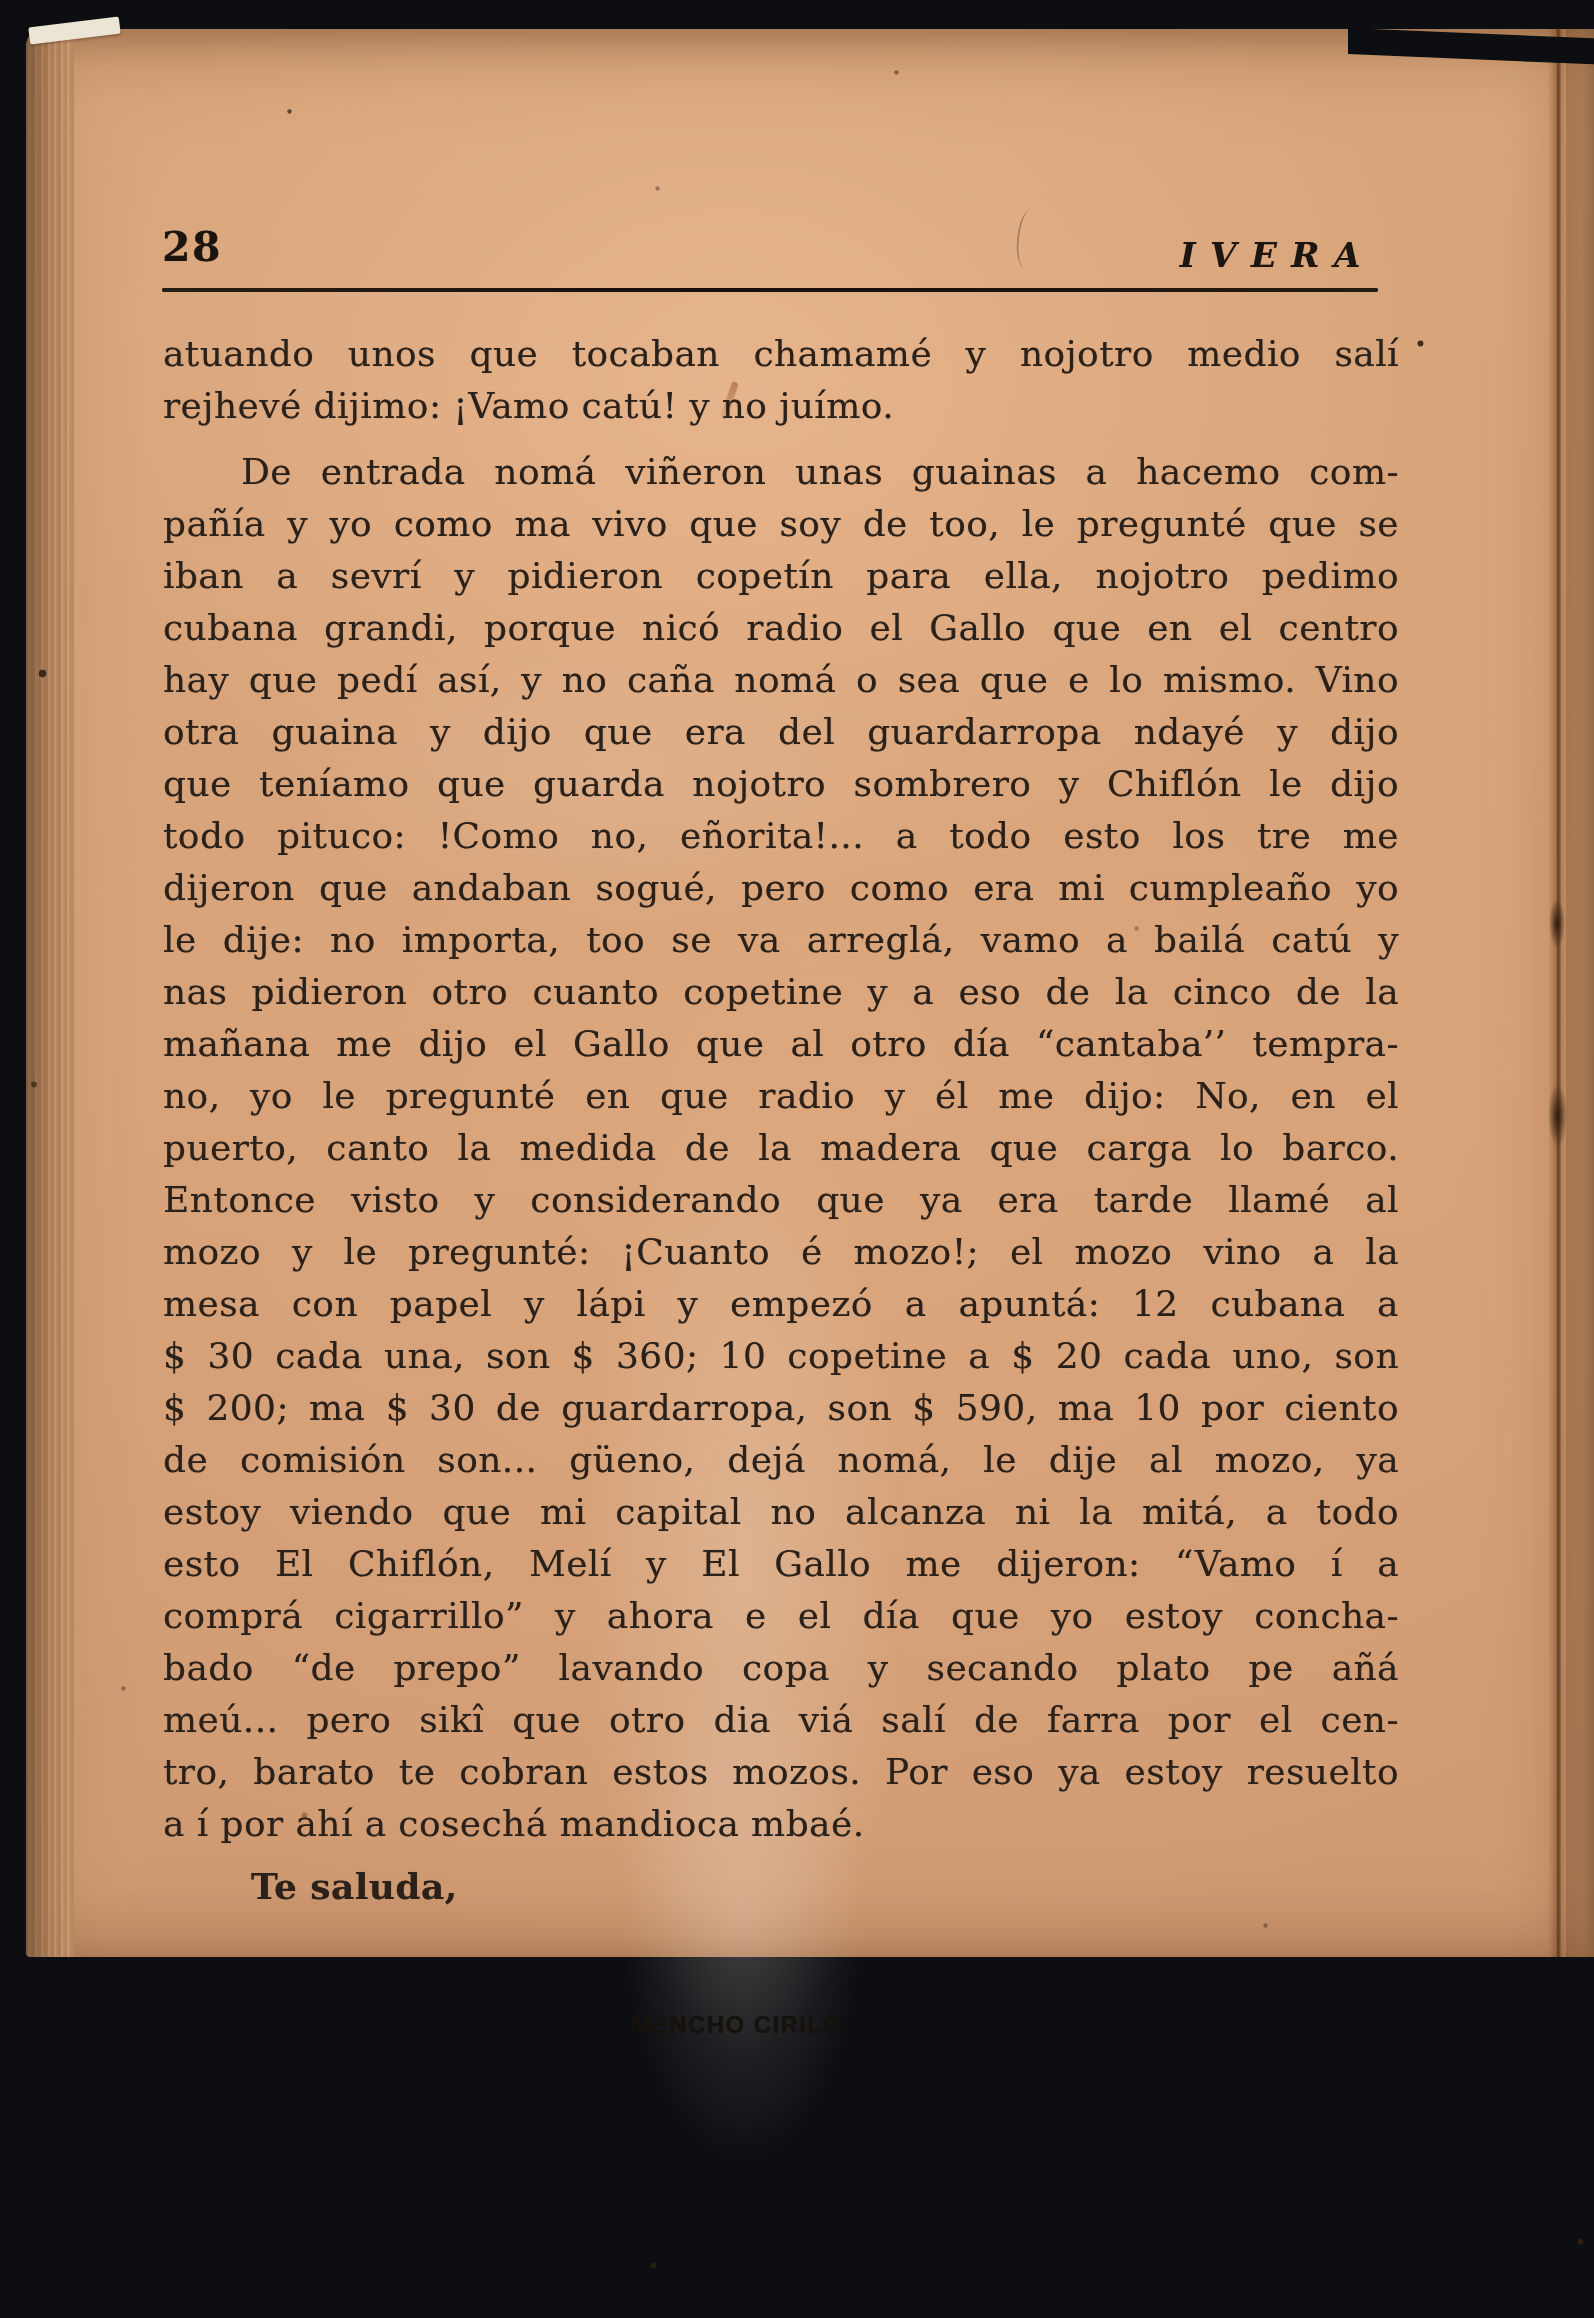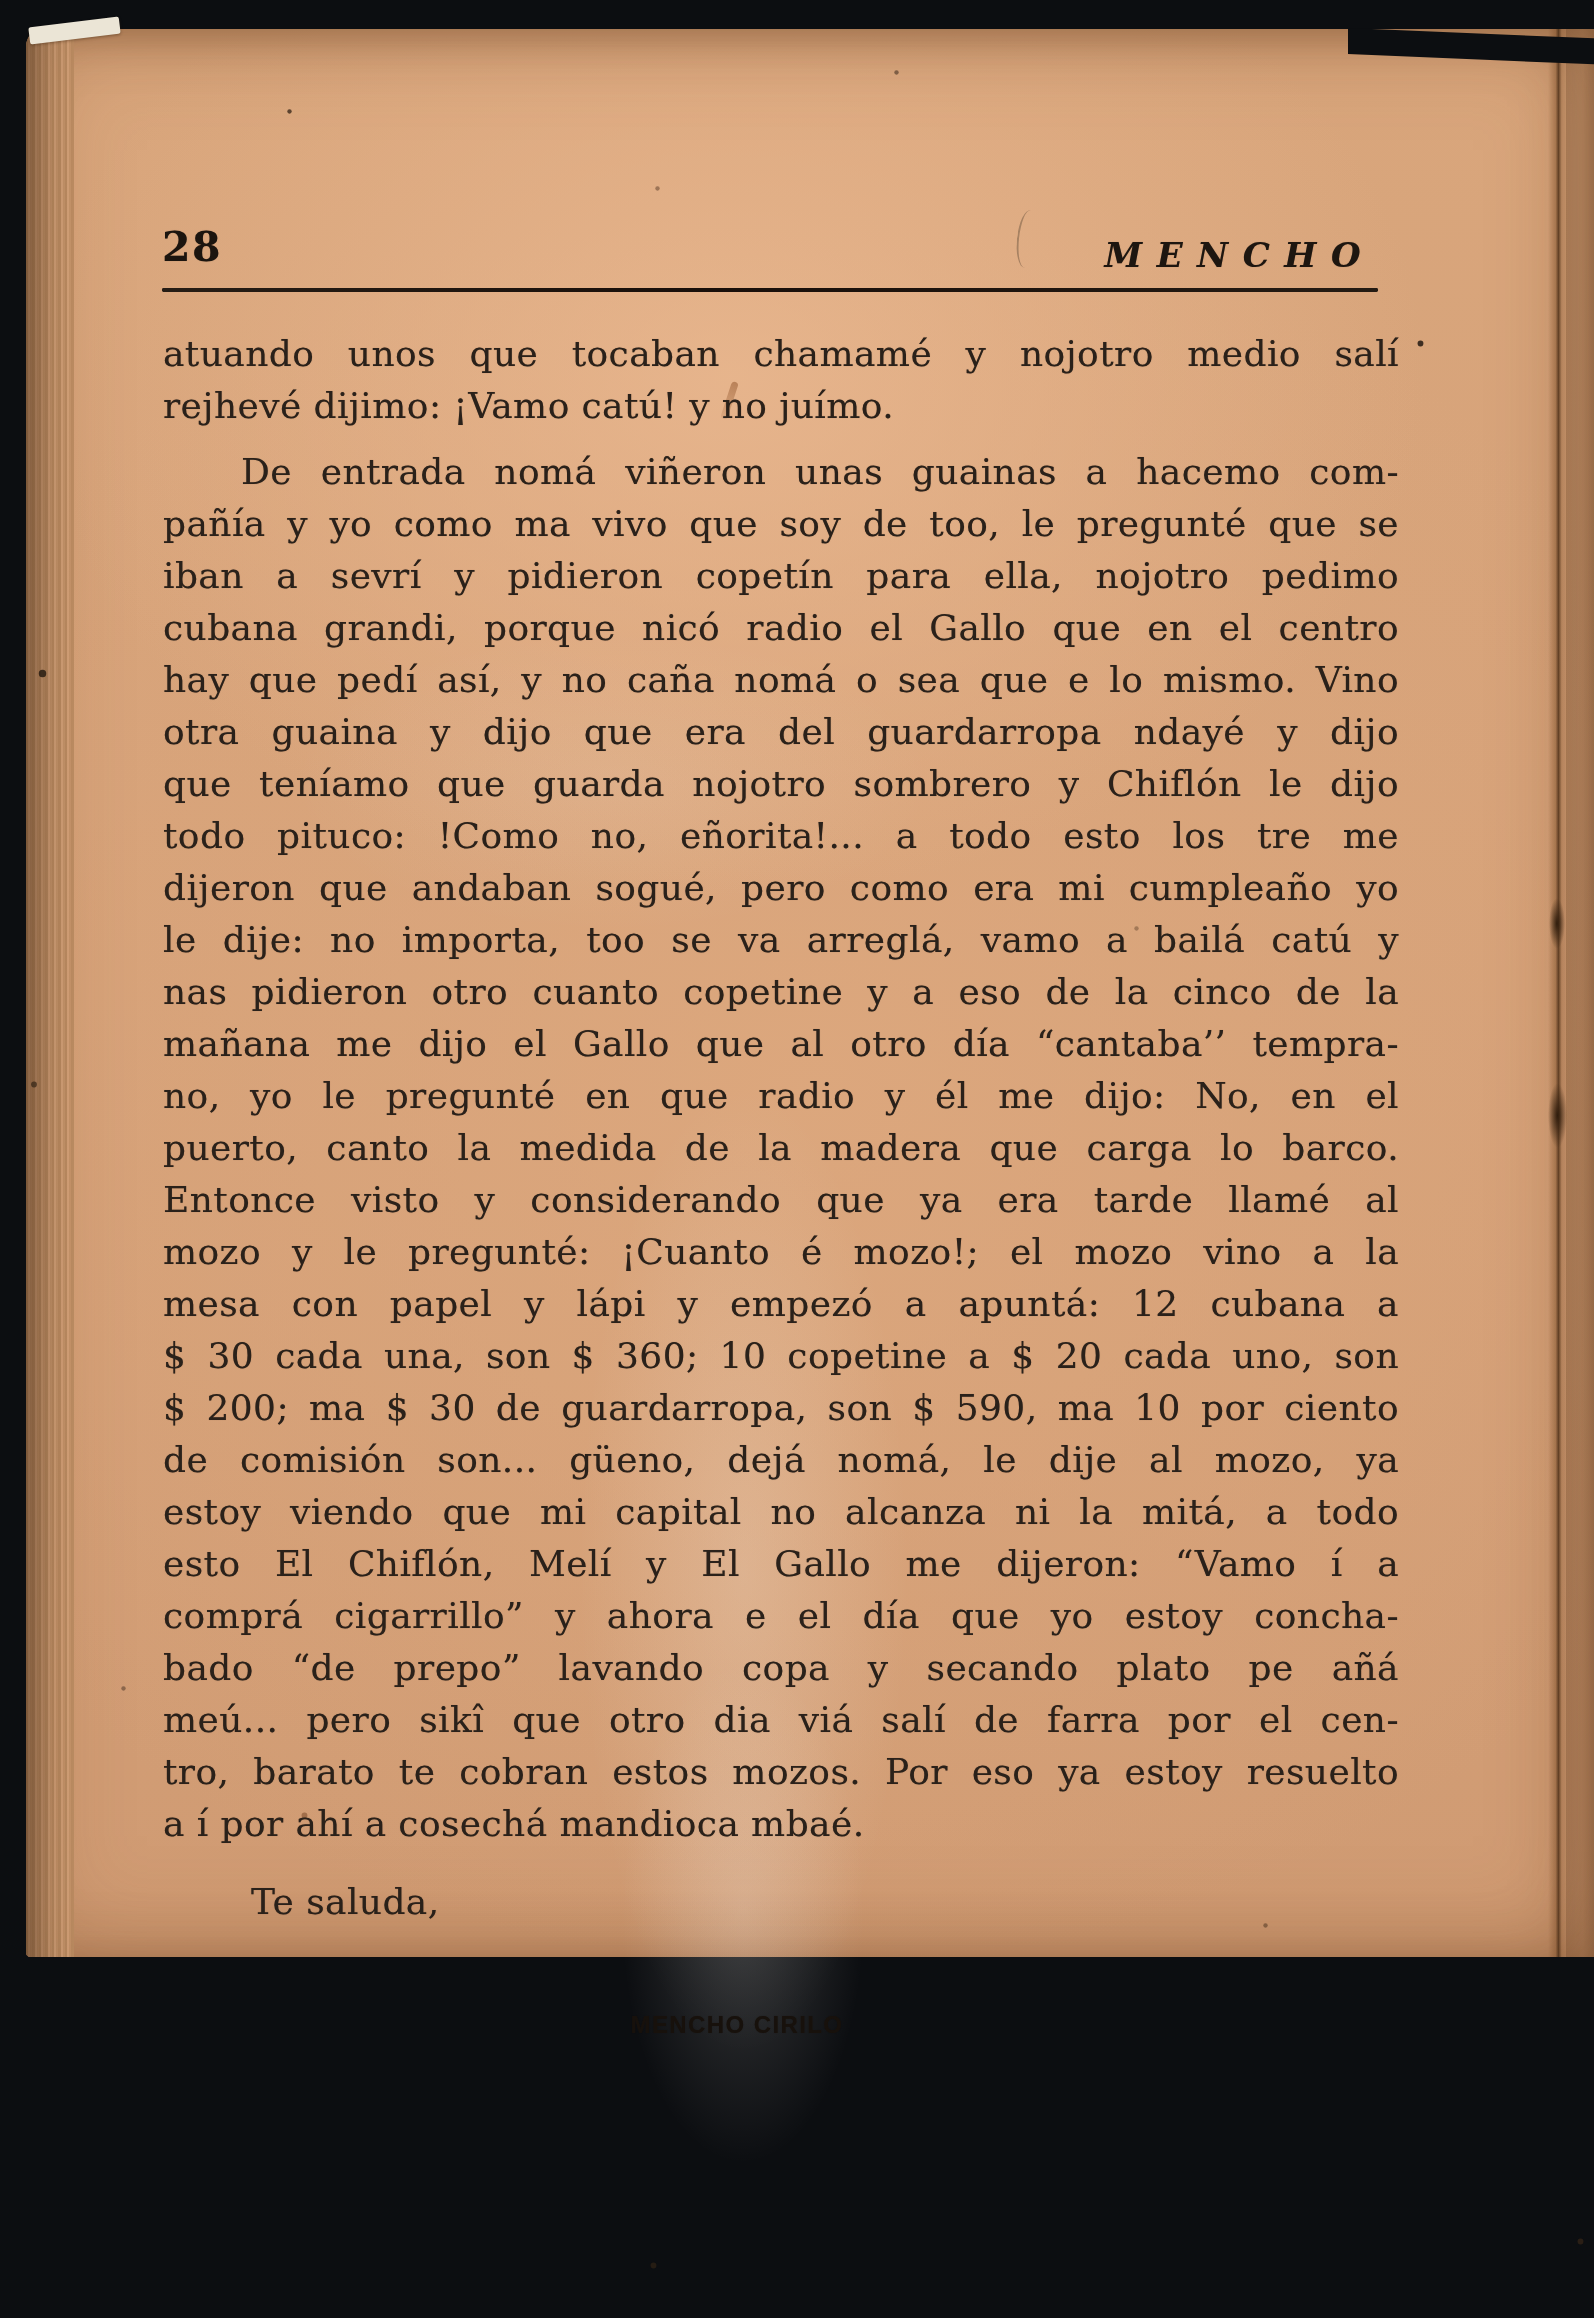--- a/index.html
+++ b/index.html
@@ -103,21 +103,21 @@
     background:linear-gradient(90deg,#261d15,#190f0a 45%,#241b13);
     border-radius:1.4px;
   }
   .bodytext{
     position:absolute;left:137px;top:299px;width:1236px;
     font-size:36px;line-height:52px;letter-spacing:0.4px;
   }
   .ln{text-align:justify;text-align-last:justify;}
   .ln.ln-end{text-align:left;text-align-last:left;}
   .ln.ln-para{margin-top:14px;text-indent:78px;}
-  .closing{margin-top:26px;padding-left:88px;text-align:center;text-align-last:left;}
+  .closing{margin-top:10px;padding-left:88px;text-align:center;text-align-last:left;font-weight:bold;}
   .signature{
     position:absolute;left:137px;top:1982px;width:1148px;
     text-align:center;
     font-family:"Liberation Sans", sans-serif;
     font-weight:700;font-size:24px;letter-spacing:1.4px;color:#17110c;
     text-shadow:0 0 0.7px rgba(30,20,12,.6);
   }
 </style>
 </head>
 <body>
@@ -127,21 +127,21 @@
   <div class="stack"></div>
   <div class="tear"></div>
   <div class="glare g1"></div>
   <div class="glare g2"></div>
   <div class="glare g3"></div>
   <div class="specks"></div>
   <div class="stain"></div>
   <div class="arc-mark"></div>
 
   <div class="pageno ink">28</div>
-  <div class="runhead ink">MENCHO</div>
+  <div class="runhead ink">IVERA</div>
   <div class="rule"></div>
 
   <div class="bodytext ink">
     <div class="ln">atuando unos que tocaban chamamé y nojotro medio salí</div>
     <div class="ln ln-end">rejhevé dijimo: ¡Vamo catú! y no juímo.</div>
     <div class="ln ln-para">De entrada nomá viñeron unas guainas a hacemo com-</div>
     <div class="ln">pañía y yo como ma vivo que soy de too, le pregunté que se</div>
     <div class="ln">iban a sevrí y pidieron copetín para ella, nojotro pedimo</div>
     <div class="ln">cubana grandi, porque nicó radio el Gallo que en el centro</div>
     <div class="ln">hay que pedí así, y no caña nomá o sea que e lo mismo. Vino</div>

